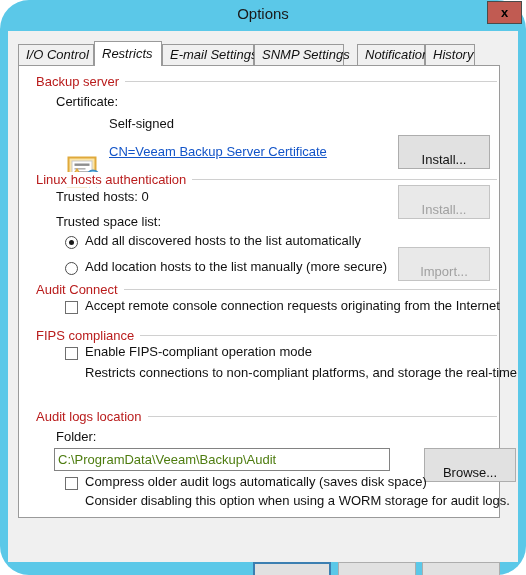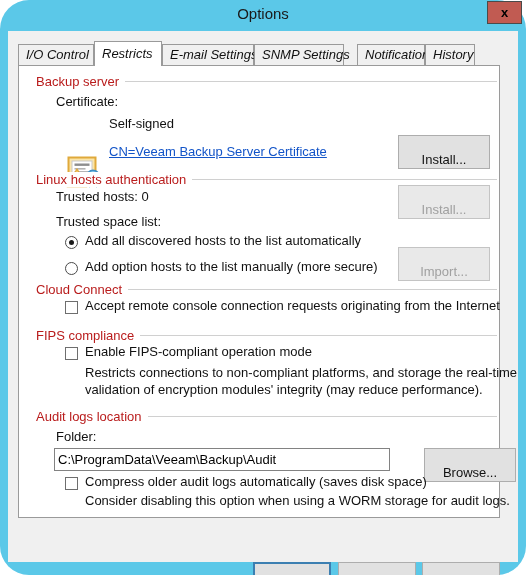--- a/index.html
+++ b/index.html
@@ -205,21 +205,21 @@
     cursor: default;
   }
 
   
   .textbox {
     position: absolute;
     background: #FFFFFF;
     border: 1px solid #828282;
     box-sizing: border-box;
     font-size: 13px;
-    color: #000000;
+    color: #4d7c0f;
     font-family: "Liberation Sans", sans-serif;
     padding: 0 3px;
     outline: none;
   }
 
   
   #cert-icon {
     position: absolute;
     left: 58px;
     top: 122px;
@@ -288,38 +288,37 @@
     <div class="static-text" style="left:48px; top:158px;">Trusted hosts: 0</div>
 
     <button class="btn disabled" style="left:390px; top:154px; width:92px; height:24px;">Install...</button>
 
     <div class="static-text" style="left:48px; top:183px;">Trusted space list:</div>
 
     <div class="rb checked" style="left:57px; top:205px;"></div>
     <div class="opt-label" style="left:77px; top:202px;">Add all discovered hosts to the list automatically</div>
 
     <div class="rb" style="left:57px; top:231px;"></div>
-    <div class="opt-label" style="left:77px; top:228px;">Add option hosts to the list manually (more secure)</div>
+    <div class="opt-label" style="left:77px; top:228px;">Add location hosts to the list manually (more secure)</div>
 
     <button class="btn disabled" style="left:390px; top:216px; width:92px; height:24px;">Import...</button>
 
-    <div class="group-label" style="left:28px; top:251px;">Cloud Connect</div>
+    <div class="group-label" style="left:28px; top:251px;">Audit Connect</div>
     <div class="group-rule" style="left:110px; top:258px; width:379px;"></div>
 
     <div class="cb" style="left:57px; top:270px;"></div>
     <div class="opt-label" style="left:77px; top:267px;">Accept remote console connection requests originating from the Internet</div>
 
     <div class="group-label" style="left:28px; top:297px;">FIPS compliance</div>
     <div class="group-rule" style="left:128px; top:304px; width:361px;"></div>
 
     <div class="cb" style="left:57px; top:316px;"></div>
     <div class="opt-label" style="left:77px; top:313px;">Enable FIPS-compliant operation mode</div>
 
     <div class="static-text" style="left:77px; top:334px;">Restricts connections to non-compliant platforms, and storage the real-time</div>
-    <div class="static-text" style="left:77px; top:351px;">validation of encryption modules' integrity (may reduce performance).</div>
 
     <div class="group-label" style="left:28px; top:378px;">Audit logs location</div>
     <div class="group-rule" style="left:138px; top:385px; width:351px;"></div>
 
     <div class="static-text" style="left:48px; top:398px;">Folder:</div>
 
     <input class="textbox" type="text" style="left: 46px; top: 417px; width: 336px; height: 23px;" value="C:\ProgramData\Veeam\Backup\Audit">
 
     <button class="btn" style="left:390px; top:417px; width:92px; height:24px;margin-left:26px;">Browse...</button>
 

